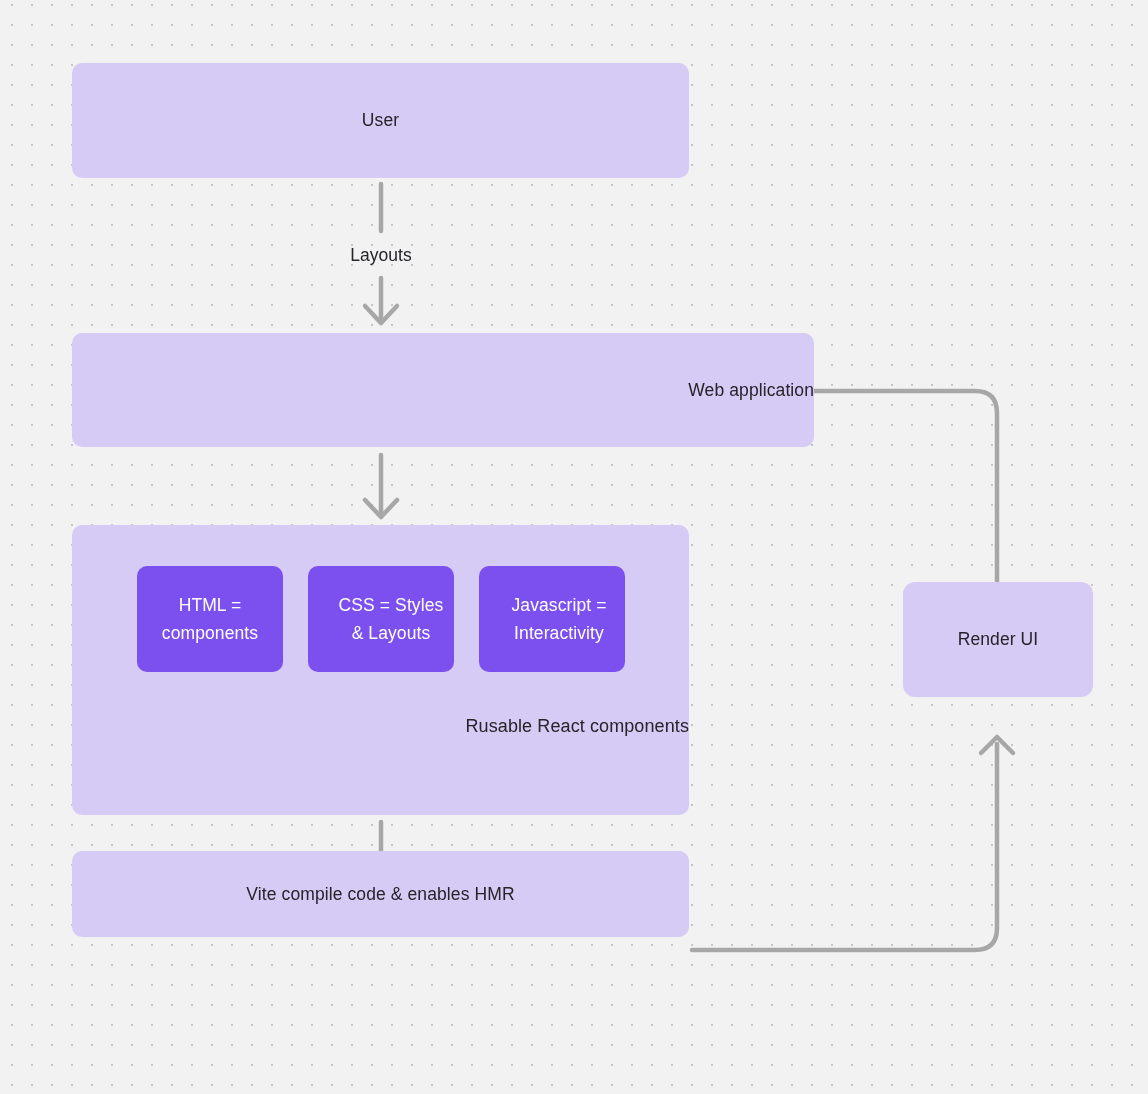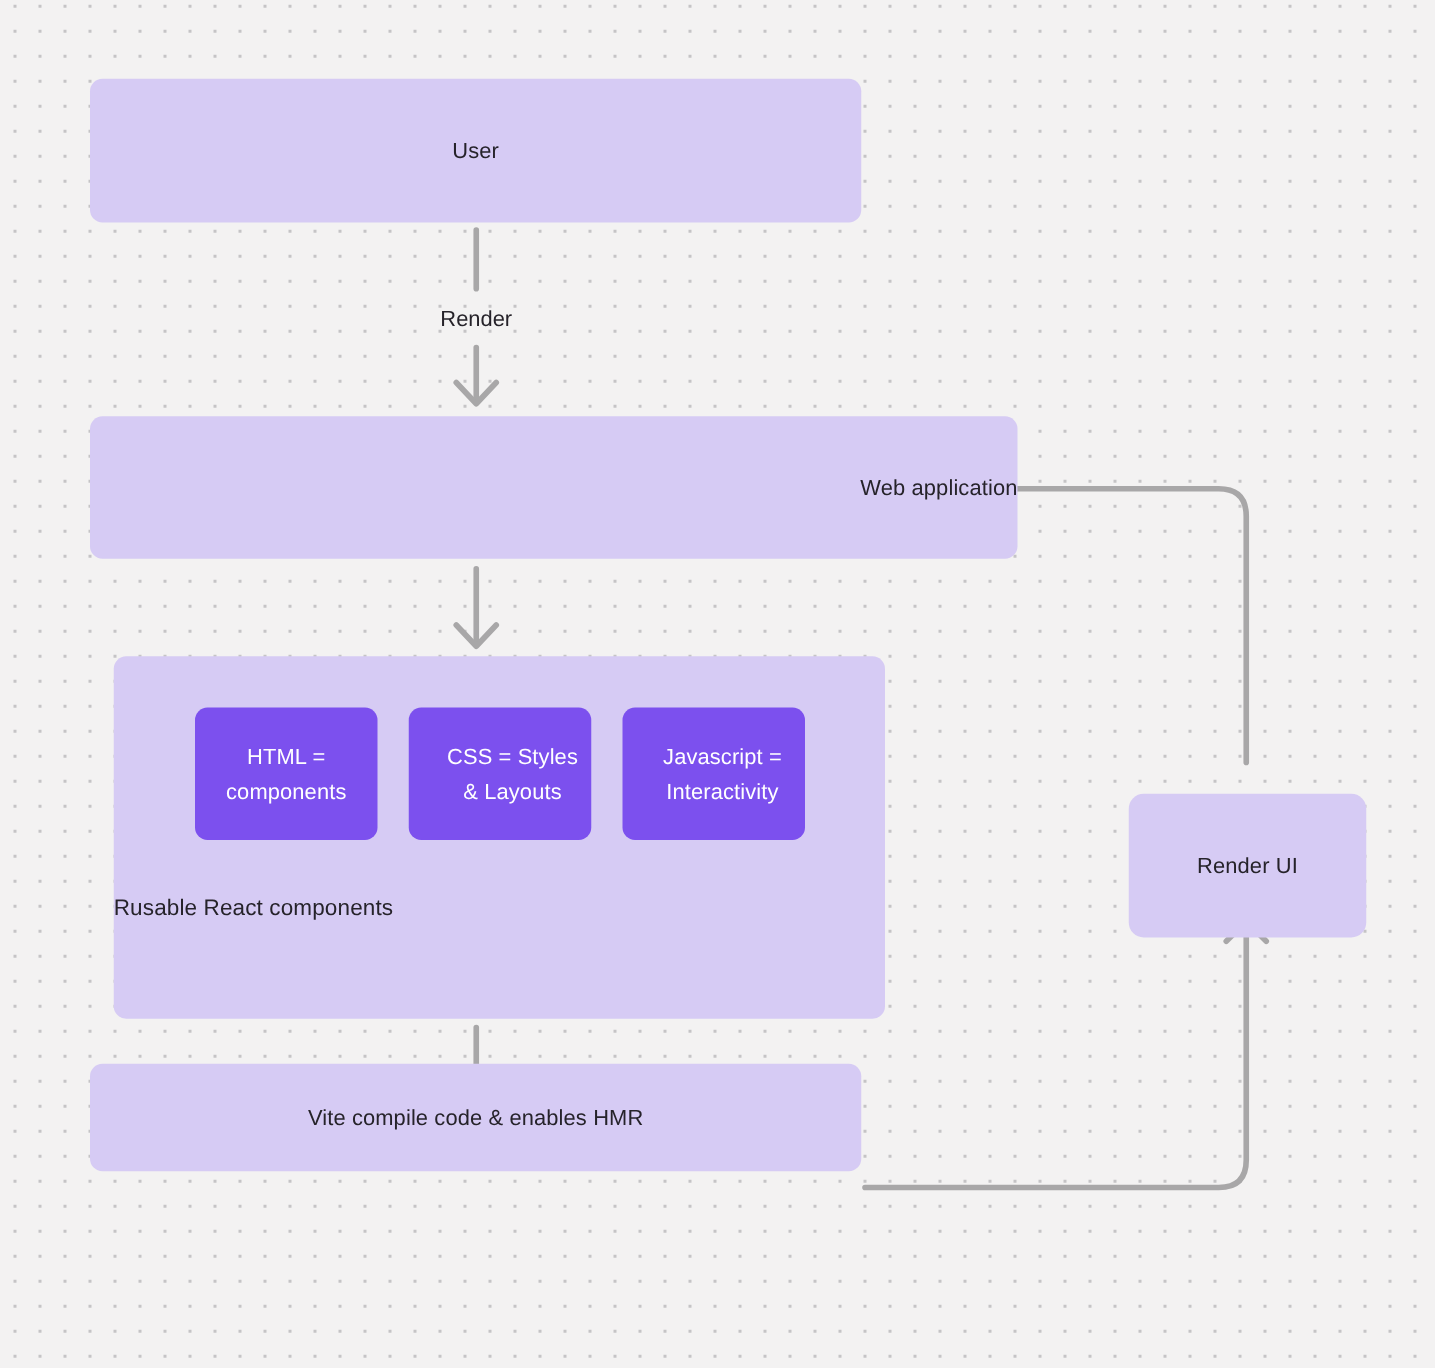--- a/index.html
+++ b/index.html
@@ -41,39 +41,39 @@
     position:absolute;
     background:var(--node-light);
     border-radius:10px;
     display:flex;align-items:center;justify-content:center;
     color:var(--text-dark);
     font-size:17.5px;
     letter-spacing:.1px;
   }
   .node-user{left:72px;top:63px;width:617px;height:115px;border-radius:10px;}
   .node-webapp{left:72px;top:333px;width:742px;height:114px;justify-content:flex-end;}
-  .node-group{left:72px;top:525px;width:617px;height:290px;display:block;margin-left:19px;}
+  .node-group{left:72px;top:525px;width:617px;height:290px;display:block;}
   .node-vite{left:72px;top:851px;width:617px;height:86px;}
-  .node-render{left:903px;top:635px;width:190px;height:115px;border-radius:12px;}
+  .node-render{left:903px;top:582px;width:190px;height:115px;border-radius:12px;}
   .chip{
     position:absolute;
     top:41px;width:146px;height:106px;
     background:var(--node-dark);
     border-radius:10px;
     color:var(--text-light);
     display:flex;flex-direction:column;align-items:center;justify-content:center;
     font-size:17.5px;line-height:28px;
     text-align:center;
   }
   .chip-1{left:65px;}
   .chip-2{left:236px;padding-left:20px;}
   .chip-3{left:407px;padding-left:14px;}
   .group-caption{
     position:absolute;left:0;right:0;top:191px;
-    text-align:left;
+    text-align:right;
     font-size:18px;color:var(--text-dark);
   }
   .edge-label{
     position:absolute;
     left:381px;top:245px;
     transform:translateX(-50%);
     font-size:17.5px;color:var(--text-dark);
     white-space:nowrap;
   }
 </style>
@@ -98,21 +98,21 @@
     <path d="M 981 753 L 997 737 L 1013 753"></path>
 
     <path d="M 997 610 L 997 413 Q 997 391 975 391 L 703 391"></path>
     <path d="M 713 375 L 695 391 L 713 407"></path>
   </svg>
 
   <div class="node node-user">
     <span>User</span>
   </div>
 
-  <div class="edge-label">Render</div>
+  <div class="edge-label">Layouts</div>
 
   <div class="node node-webapp">
     <span>Web application</span>
   </div>
 
   <div class="node node-group">
     <div class="chip chip-1">
       <span>HTML =</span>
       <span>components</span>
     </div>

